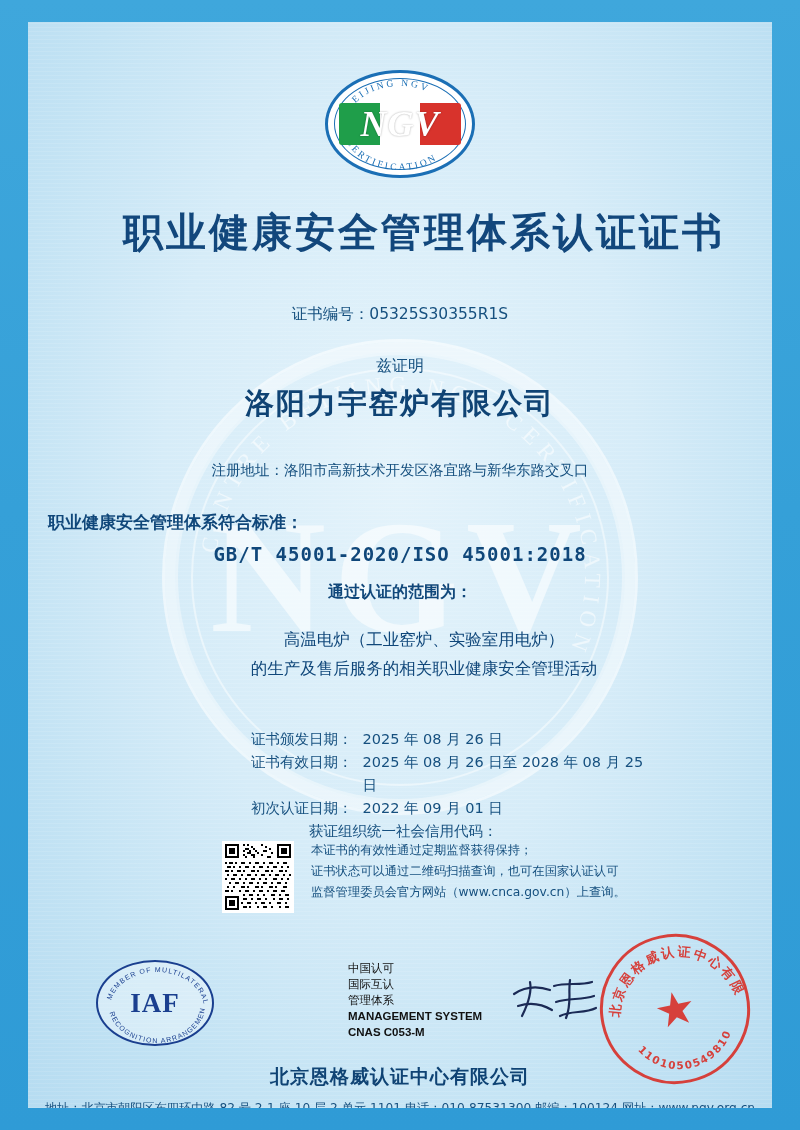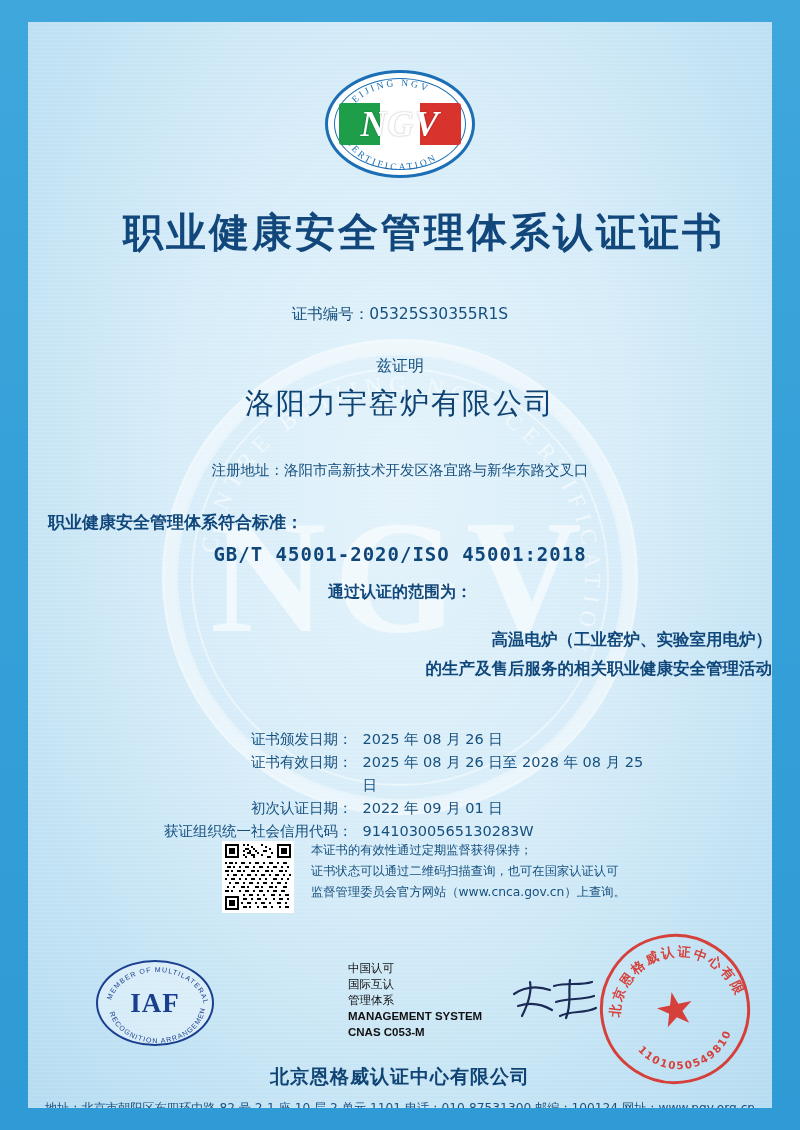--- a/index.html
+++ b/index.html
@@ -195,21 +195,21 @@
     font-family: "DejaVu Sans", sans-serif;
     margin-top: 9px;
   }
   .company {
     position: absolute;
     top: 362px;
     left: 0;
     width: 100%;
     text-align: center;
     font-size: 29px;
-    font-weight: normal;
+    font-weight: bold;
     color: #0f4374;
     letter-spacing: 2px;
     font-family: "DejaVu Sans", sans-serif;
   }
   .addr {
     position: absolute;
     left: 0;
     width: 100%;
     text-align: center;
     font-size: 14.5px;
@@ -247,25 +247,26 @@
     left: 0; width: 100%;
     text-align: center;
     font-size: 16px;
     font-weight: bold;
     color: #10477a;
     font-family: "DejaVu Sans", sans-serif;
   }
   .scope-line {
     position: absolute;
     left: 0; width: 100%;
-    text-align: right;
+    text-align: center;
     font-size: 16.5px;
-    font-weight: bold;
+    font-weight: normal;
     color: #10477a;
     font-family: "DejaVu Sans", sans-serif;
+    padding-left: 24px;
   }
   .scope1 { top: 607px; }
   .scope2 { top: 636px; }
 
   
   .dates {
     position: absolute;
     top: 706px;
     left: 0;
     width: 100%;
@@ -503,21 +504,20 @@
         <div class="date-row">
           <div class="lbl">证书有效日期：</div>
           <div class="val">2025 年 08 月 26 日至 2028 年 08 月 25 日</div>
         </div>
         <div class="date-row">
           <div class="lbl">初次认证日期：</div>
           <div class="val">2022 年 09 月 01 日</div>
         </div>
         <div class="date-row">
           <div class="lbl">获证组织统一社会信用代码：</div>
-          <div class="val">91410300565130283W</div>
         </div>
       </div>
 
       <div class="qr">
         <svg width="66" height="66" viewBox="0 0 33 33" shape-rendering="crispEdges">
           <rect width="33" height="33" fill="#ffffff"></rect>
           <g fill="#000000">
             <rect x="0" y="0" width="7" height="1"></rect>
               <rect x="0" y="6" width="7" height="1"></rect>
             <rect x="0" y="0" width="1" height="7"></rect>

